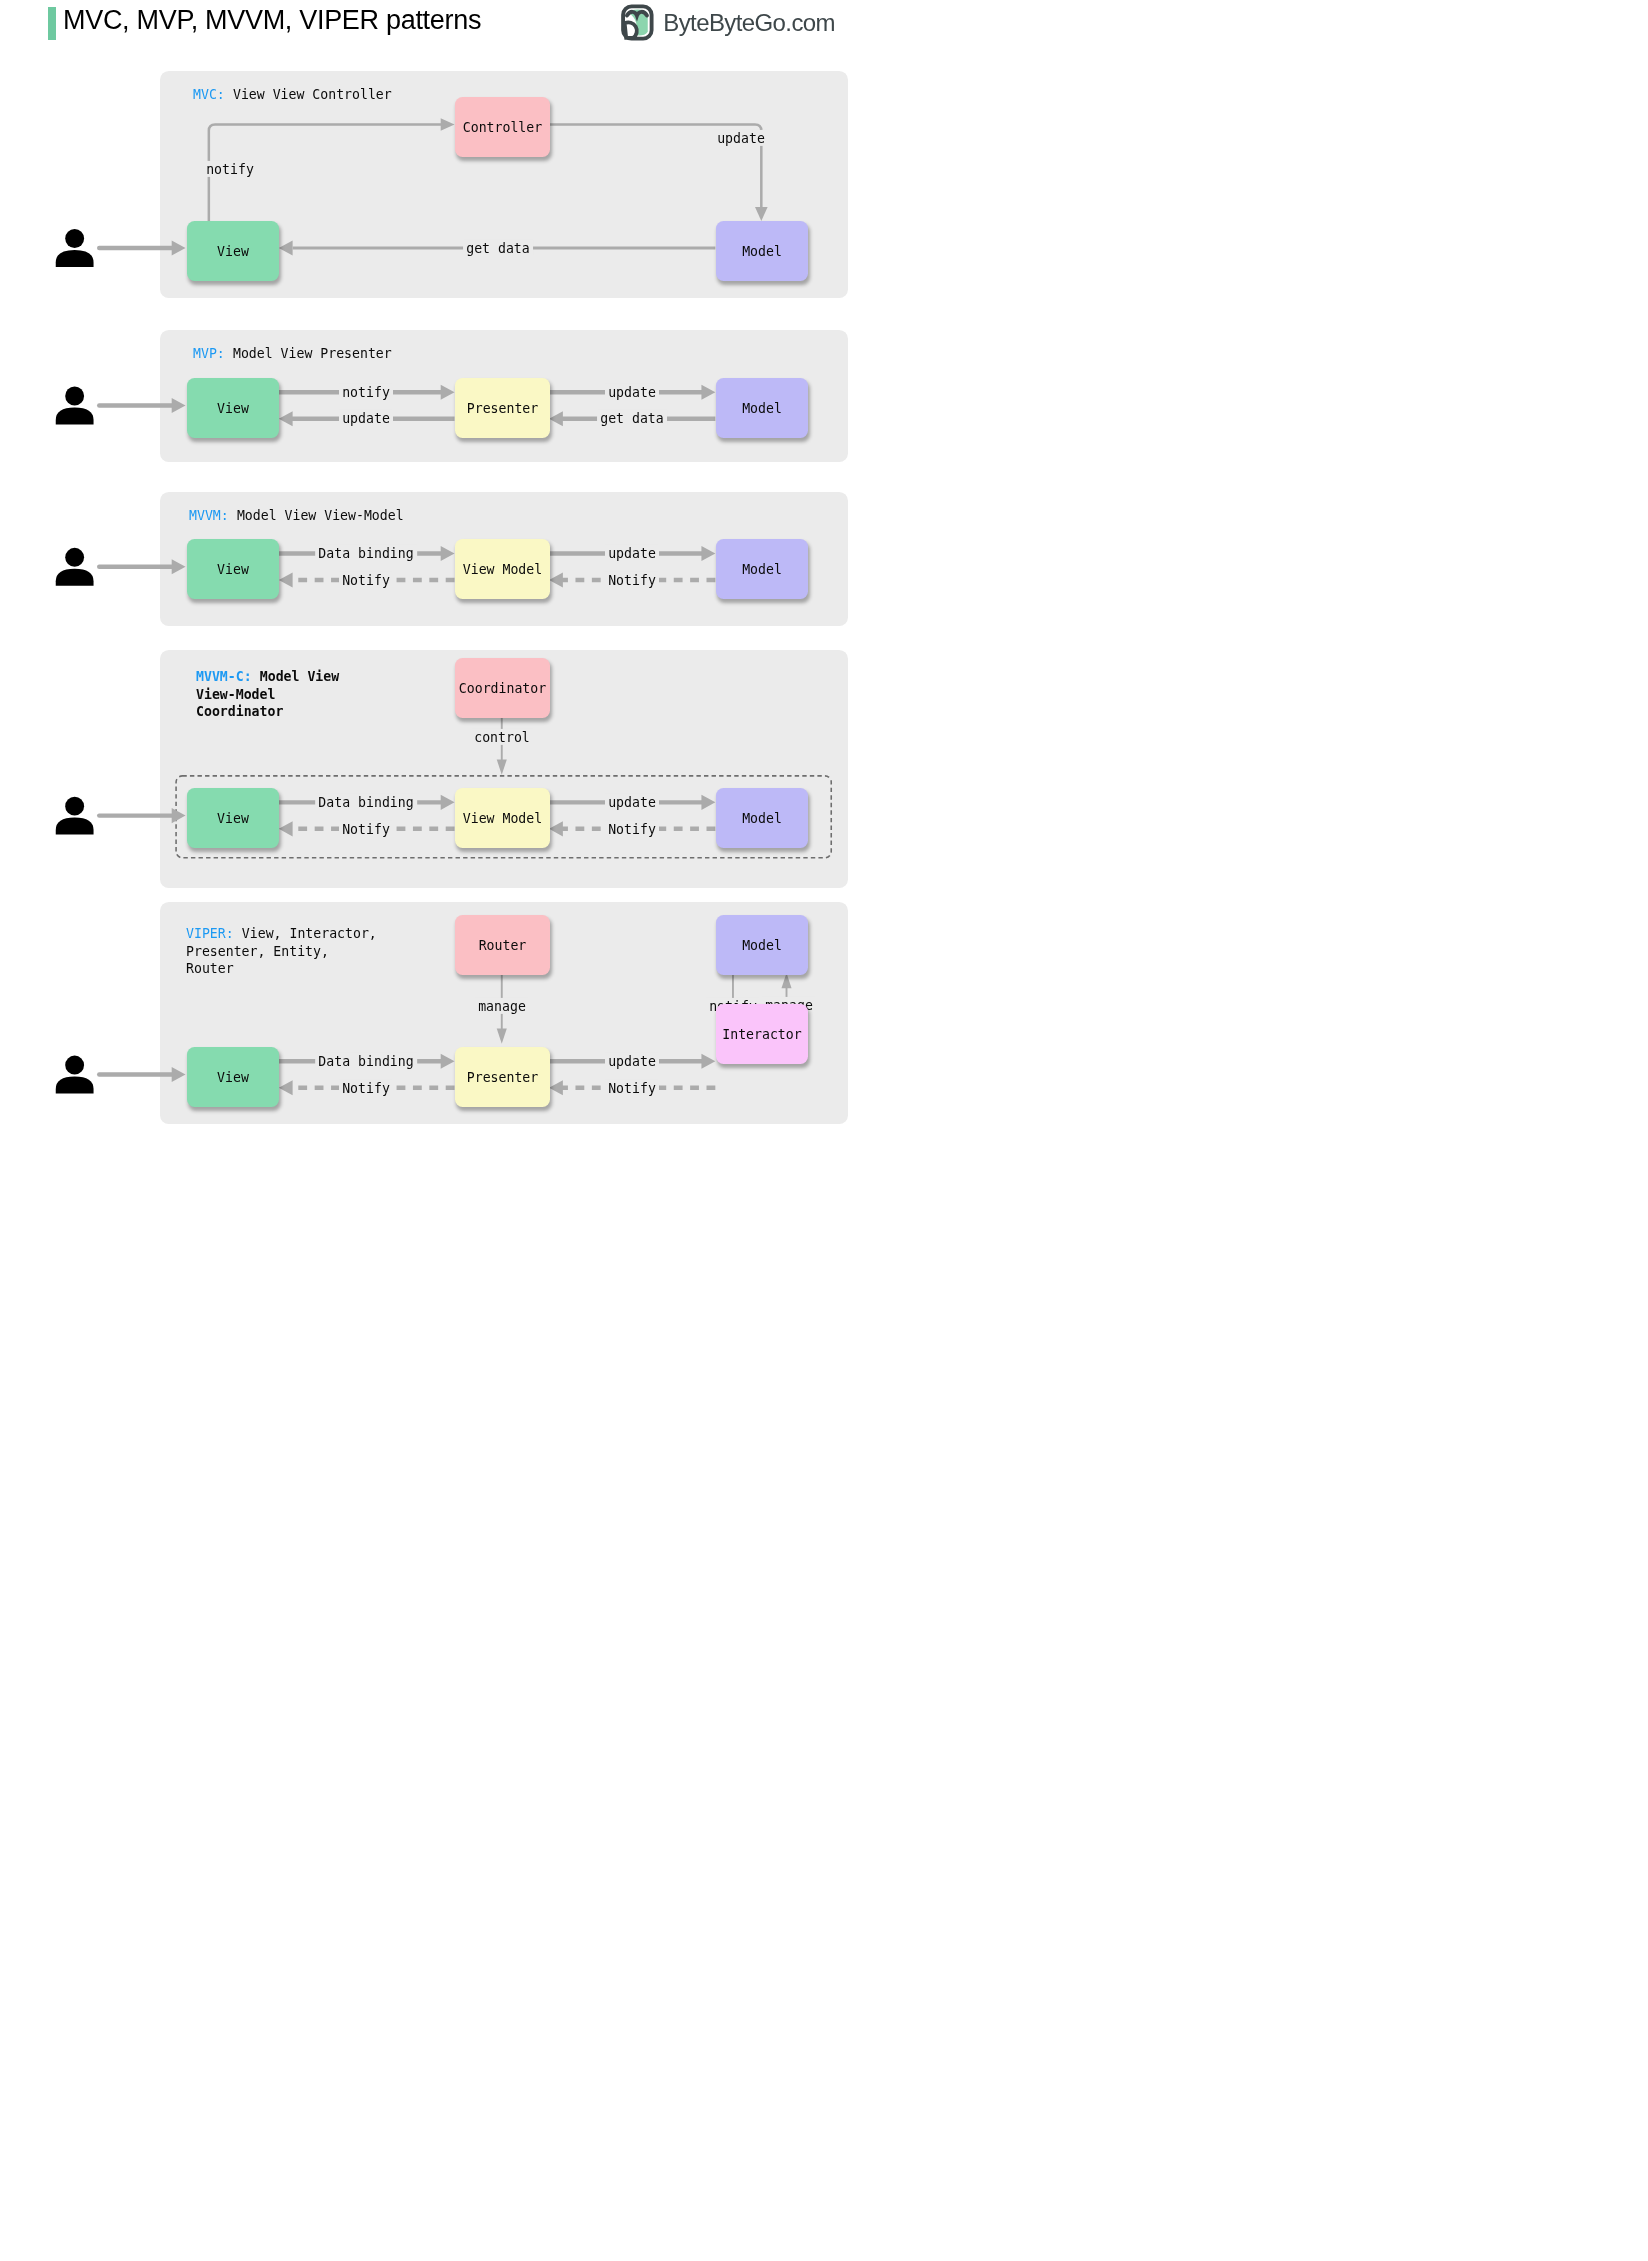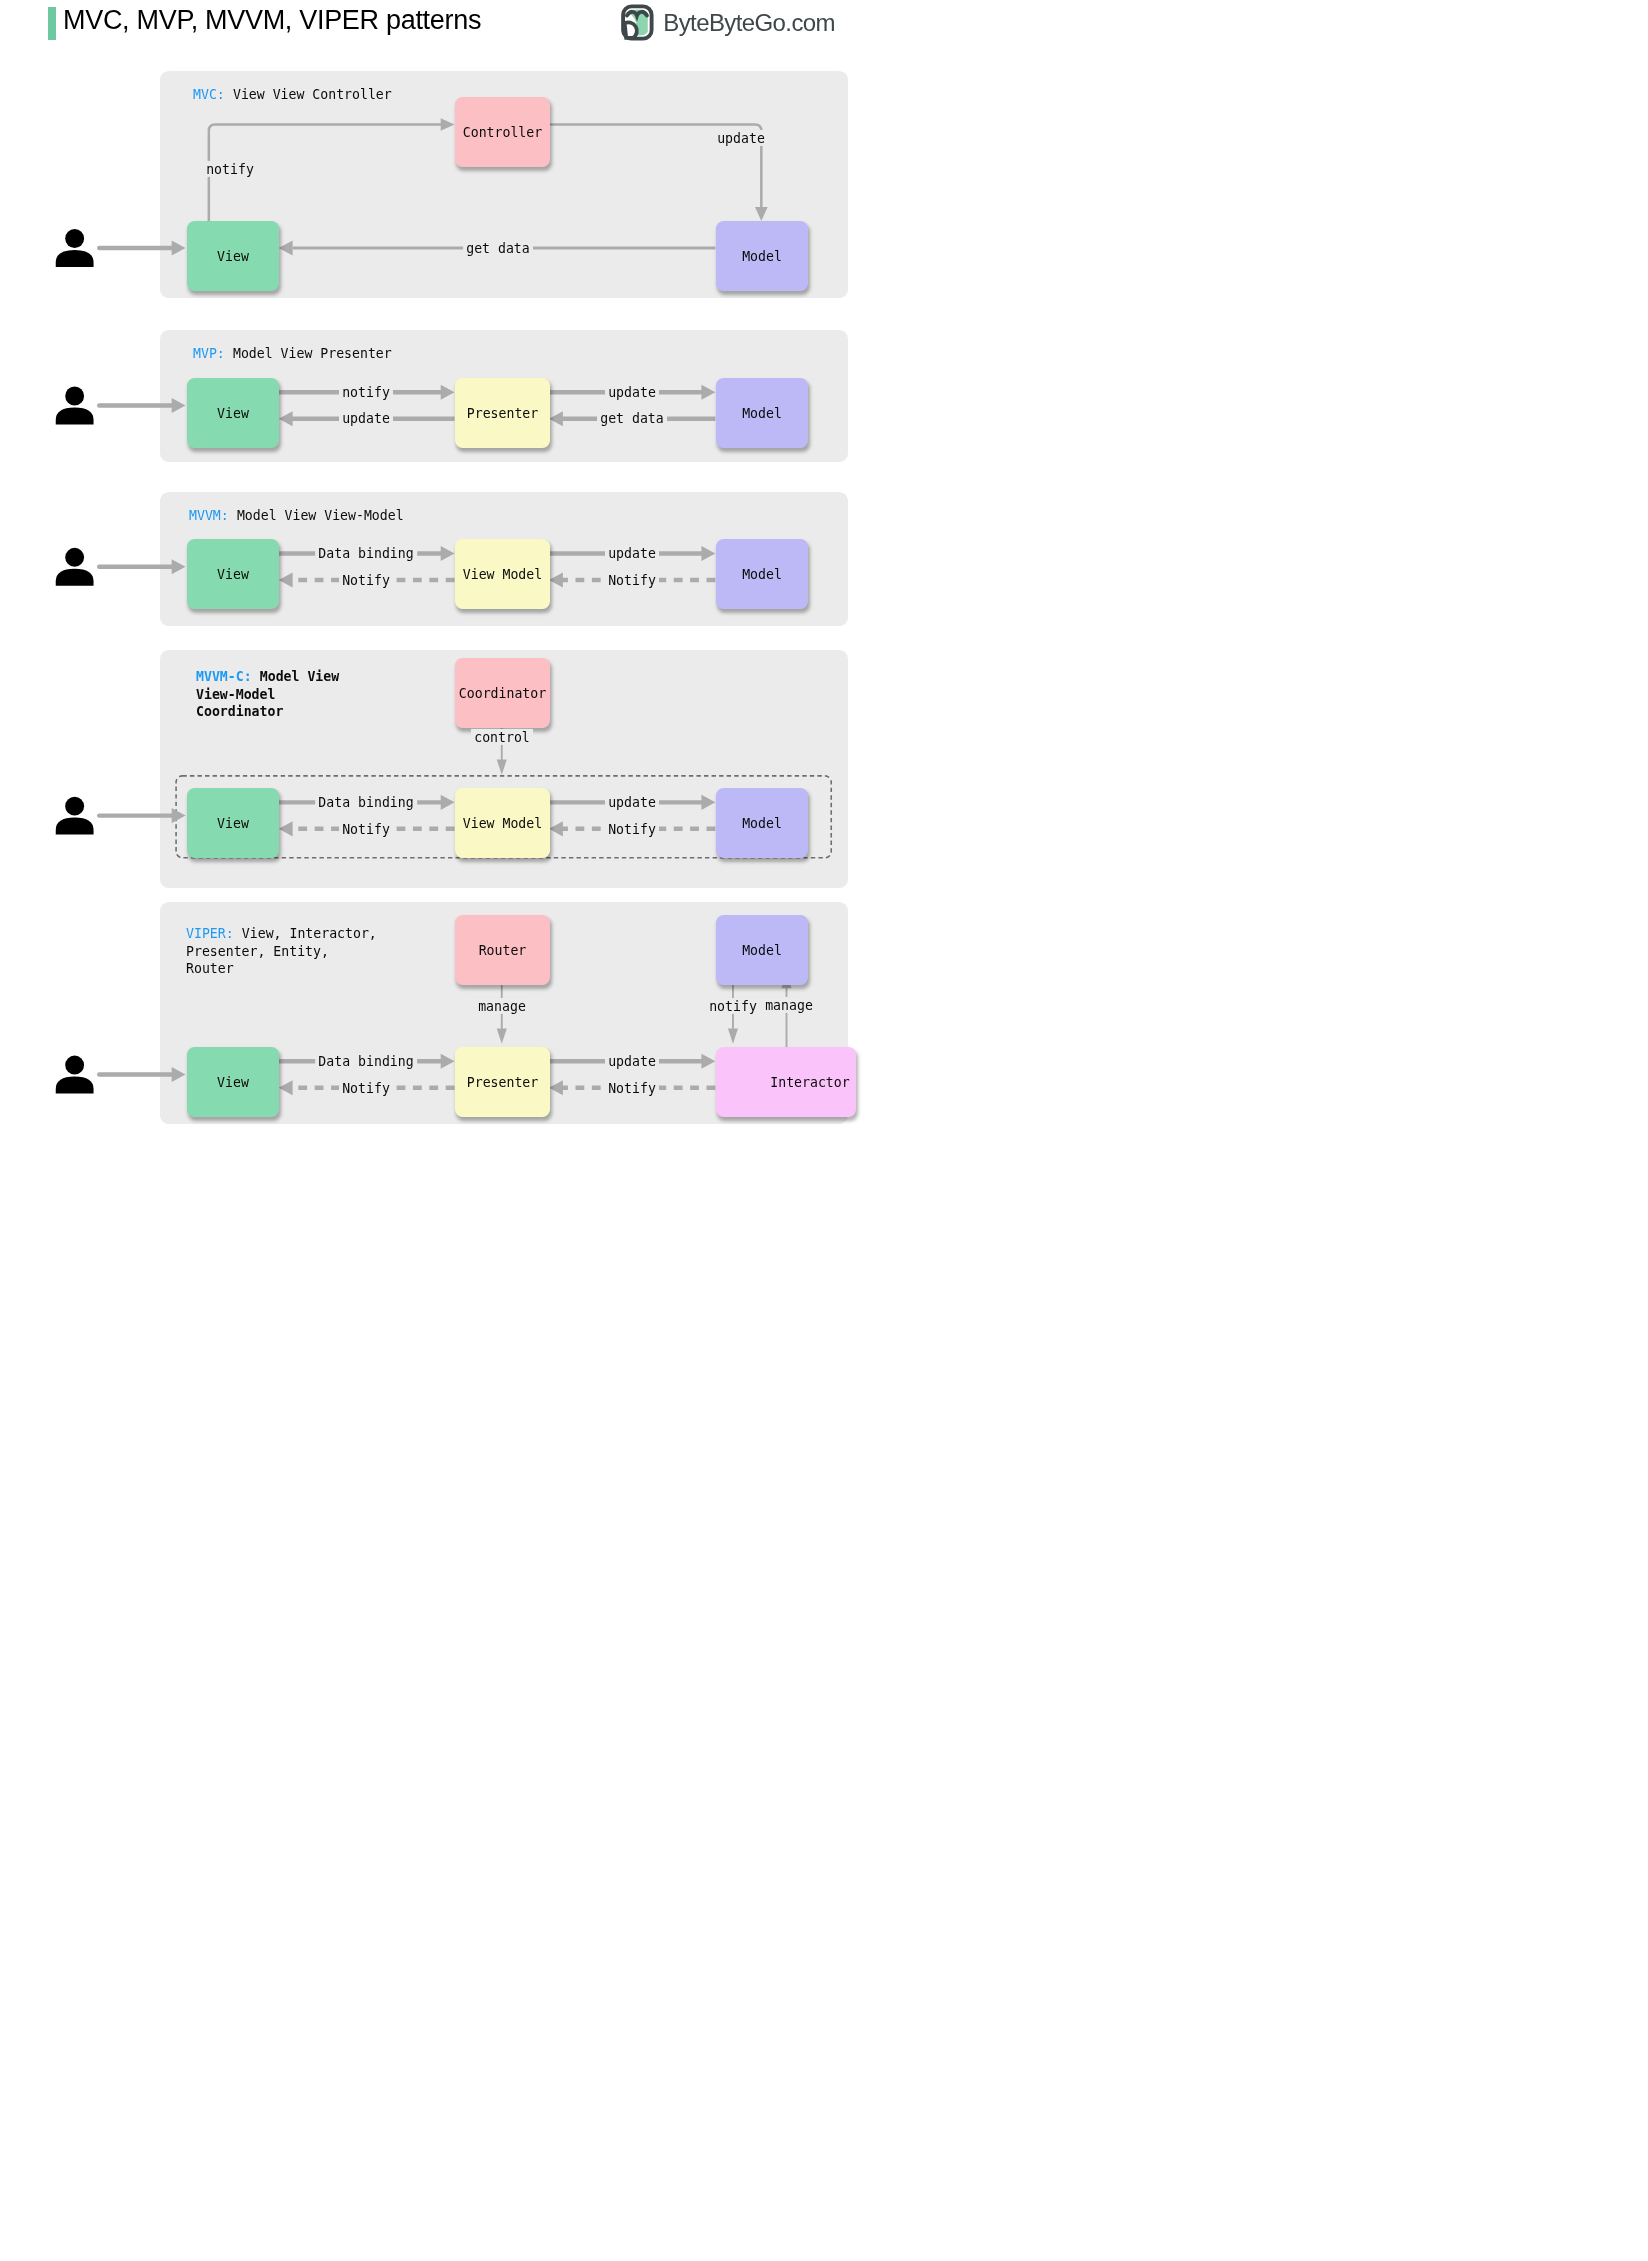--- a/index.html
+++ b/index.html
@@ -17,21 +17,21 @@
   #panel-mvc{top:71px;height:227px;}
   #panel-mvp{top:330px;height:132px;}
   #panel-mvvm{top:492px;height:134px;}
   #panel-mvvmc{top:650px;height:238px;}
   #panel-viper{top:902px;height:222px;}
   
   .sec-title{position:absolute;font-size:13.2px;line-height:17.6px;color:#0b0b0b;white-space:nowrap;}
   .kw{color:#1C99F3;margin-right:8.2px;}
   .sec-title .r{display:block;text-align:left;}
   
-  .box{position:absolute;width:92px;height:70px;border-radius:7.6px;display:flex;align-items:center;
+  .box{position:absolute;width:92px;height:60px;border-radius:7.6px;display:flex;align-items:center;
        justify-content:center;font-size:13.2px;color:#0b0b0b;box-shadow:1.3px 3.2px 3.8px rgba(0,0,0,0.30);
        white-space:nowrap;}
   .w150{width:95px;}
   .c-green{background:#85DBAF;text-align:right;}
   .c-purple{background:#BDB9F7;}
   .c-yellow{background:#FAF8C5;}
   .c-pink{background:#FBBFC4;}
   .c-magenta{background:#FAC4FA;}
   
   .lbl{position:absolute;transform:translate(-50%,-50%);font-size:13.2px;color:#0b0b0b;
@@ -259,20 +259,20 @@
   <div class="lbl" style="left:592px;top:802px;">update</div>
   <div class="lbl" style="left:592px;top:829px;">Notify</div>
 
   <div class="box c-pink w150" style="left:415px;top:915px;">Router</div>
   <div class="box c-purple" style="left:676px;top:915px;">Model</div>
   <div class="lbl" style="left:462px;top:1006px;">manage</div>
   <div class="lbl" style="left:693px;top:1006px;">notify</div>
   <div class="lbl" style="left:749px;top:1005px;">manage</div>
   <div class="box c-green" style="left:147px;top:1047px;">View</div>
   <div class="box c-yellow w150" style="left:415px;top:1047px;">Presenter</div>
-  <div class="box c-magenta" style="left:676px;top:1047px;padding-left:48px;">Interactor</div>
+  <div class="box c-magenta" style="left:676px;top:1004px;">Interactor</div>
   <div class="lbl" style="left:326px;top:1061px;">Data binding</div>
   <div class="lbl" style="left:326px;top:1088px;">Notify</div>
   <div class="lbl" style="left:592px;top:1061px;">update</div>
   <div class="lbl" style="left:592px;top:1088px;">Notify</div>
 
 </div>
 
 
 </body></html>

